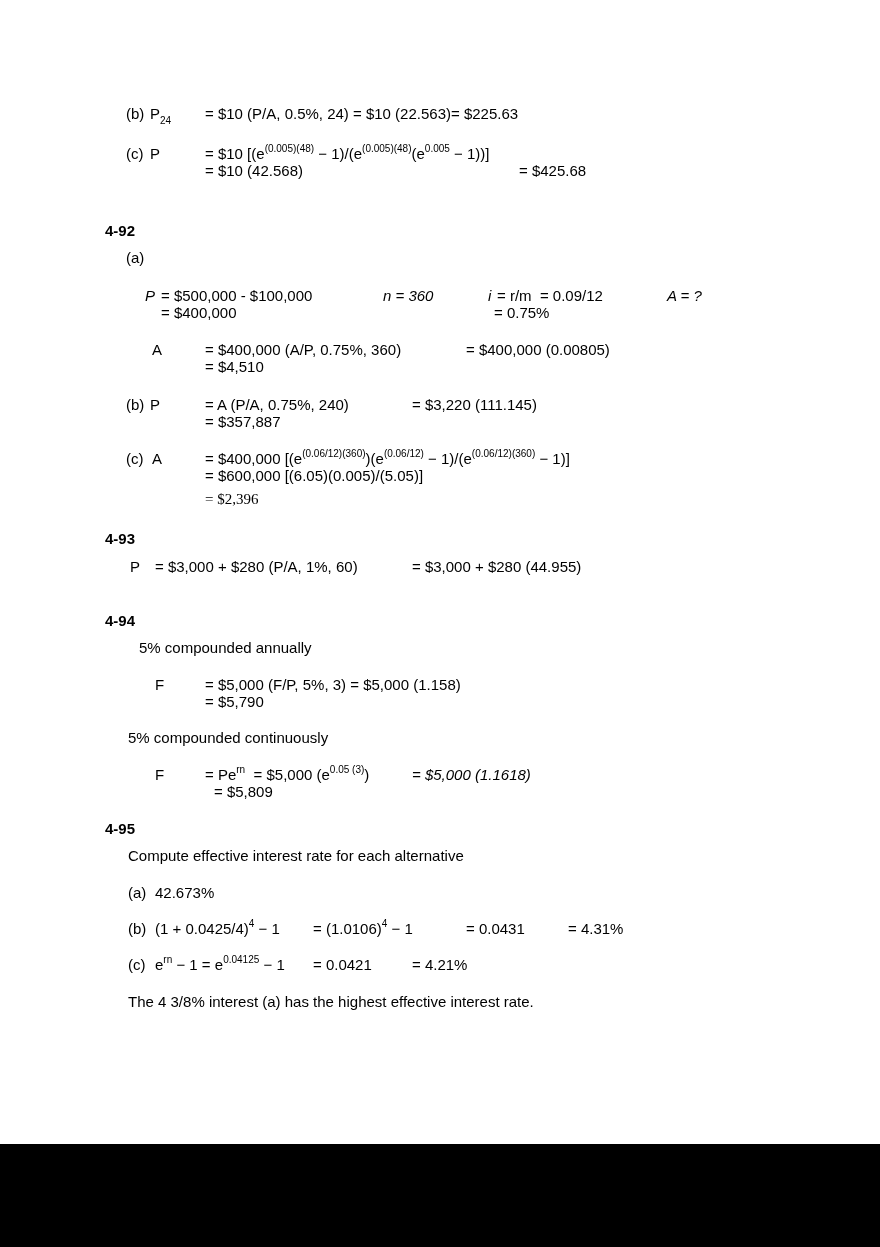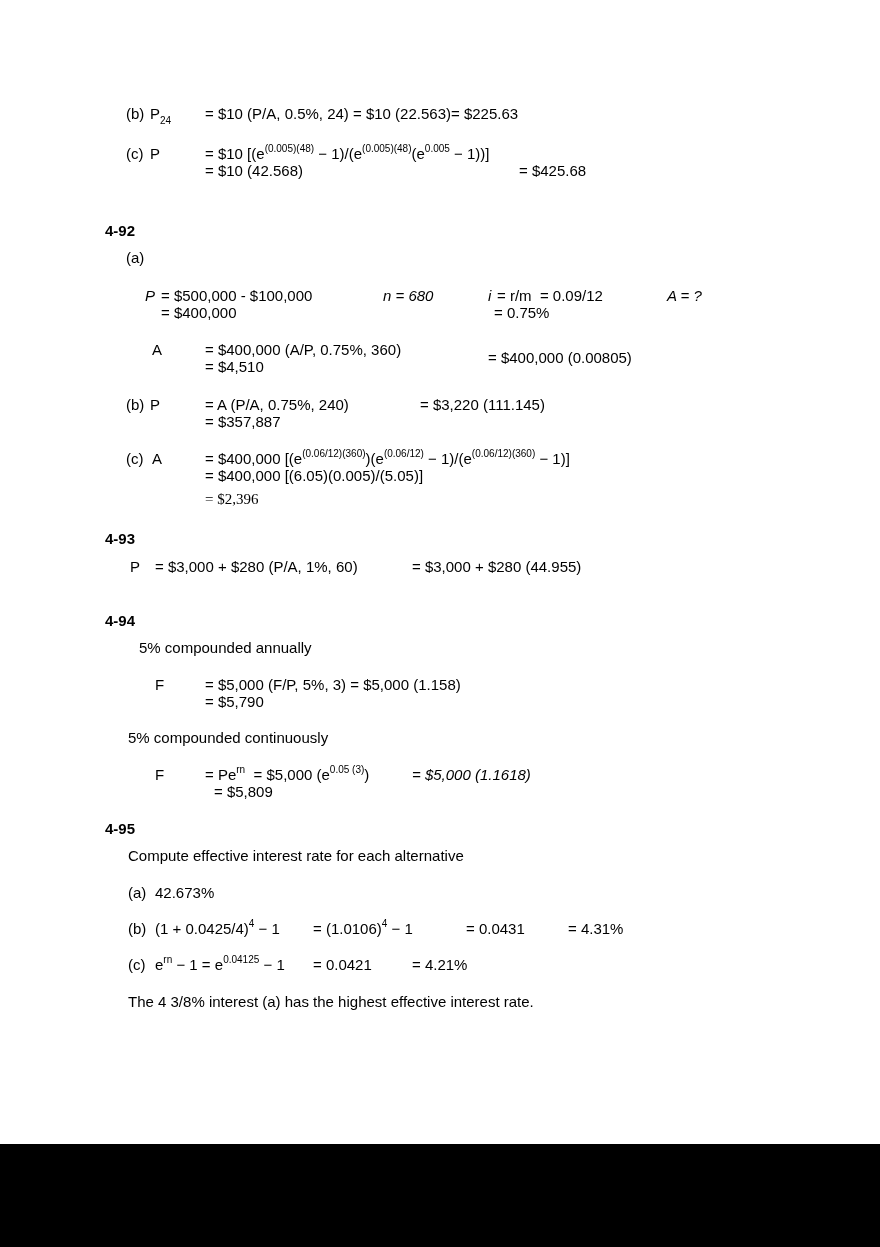--- a/index.html
+++ b/index.html
@@ -78,53 +78,53 @@
       </div>
       <div class="line" style="top: 222px;">
         <span class="seg bold" style="left: 105px;">4-92</span>
       </div>
       <div class="line" style="top: 249px;">
         <span class="seg" style="left: 126px;">(a)</span>
       </div>
       <div class="line" style="top: 287px;">
         <span class="seg italic" style="left: 145px;">P</span>
         <span class="seg" style="left: 161px;">= $500,000 - $100,000</span>
-        <span class="seg italic" style="left: 383px;">n = 680</span>
+        <span class="seg italic" style="left: 383px;">n = 360</span>
         <span class="seg italic" style="left: 488px;">i</span>
         <span class="seg" style="left: 497px;">= r/m  = 0.09/12</span>
         <span class="seg italic" style="left: 667px;">A = ?</span>
       </div>
       <div class="line" style="top: 304px;">
         <span class="seg" style="left: 161px;">= $400,000</span>
         <span class="seg" style="left: 494px;">= 0.75%</span>
       </div>
       <div class="line" style="top: 341px;">
         <span class="seg" style="left: 152px;">A</span>
         <span class="seg" style="left: 205px;">= $400,000 (A/P, 0.75%, 360)</span>
-        <span class="seg" style="left: 488px; margin-top: 8px;">= $400,000 (0.00805)</span>
+        <span class="seg" style="left: 466px;">= $400,000 (0.00805)</span>
       </div>
       <div class="line" style="top: 358px;">
         <span class="seg" style="left: 205px;">= $4,510</span>
       </div>
       <div class="line" style="top: 396px;">
         <span class="seg" style="left: 126px;">(b)</span>
         <span class="seg" style="left: 150px;">P</span>
         <span class="seg" style="left: 205px;">= A (P/A, 0.75%, 240)</span>
-        <span class="seg" style="left: 412px; margin-left: 8px;">= $3,220 (111.145)</span>
+        <span class="seg" style="left: 412px;">= $3,220 (111.145)</span>
       </div>
       <div class="line" style="top: 413px;">
         <span class="seg" style="left: 205px;">= $357,887</span>
       </div>
       <div class="line" style="top: 450px;">
         <span class="seg" style="left: 126px;">(c)</span>
         <span class="seg" style="left: 152px;">A</span>
         <span class="seg" style="left: 205px;">= $400,000 [(e<sup>(0.06/12)(360)</sup>)(e<sup>(0.06/12)</sup> − 1)/(e<sup>(0.06/12)(360)</sup> − 1)]</span>
       </div>
       <div class="line" style="top: 467px;">
-        <span class="seg" style="left: 205px;">= $400,000 [(6.05)(0.005)/(5.05)]</span>
+        <span class="seg" style="left: 205px;">= $600,000 [(6.05)(0.005)/(5.05)]</span>
       </div>
       <div class="line" style="top: 490px; font-family: Liberation Serif, serif;">
         <span class="seg" style="left: 205px;">= $2,396</span>
       </div>
       <div class="line" style="top: 530px;">
         <span class="seg bold" style="left: 105px;">4-93</span>
       </div>
       <div class="line" style="top: 558px;">
         <span class="seg" style="left: 130px;">P</span>
         <span class="seg" style="left: 155px;">= $3,000 + $280 (P/A, 1%, 60)</span>

